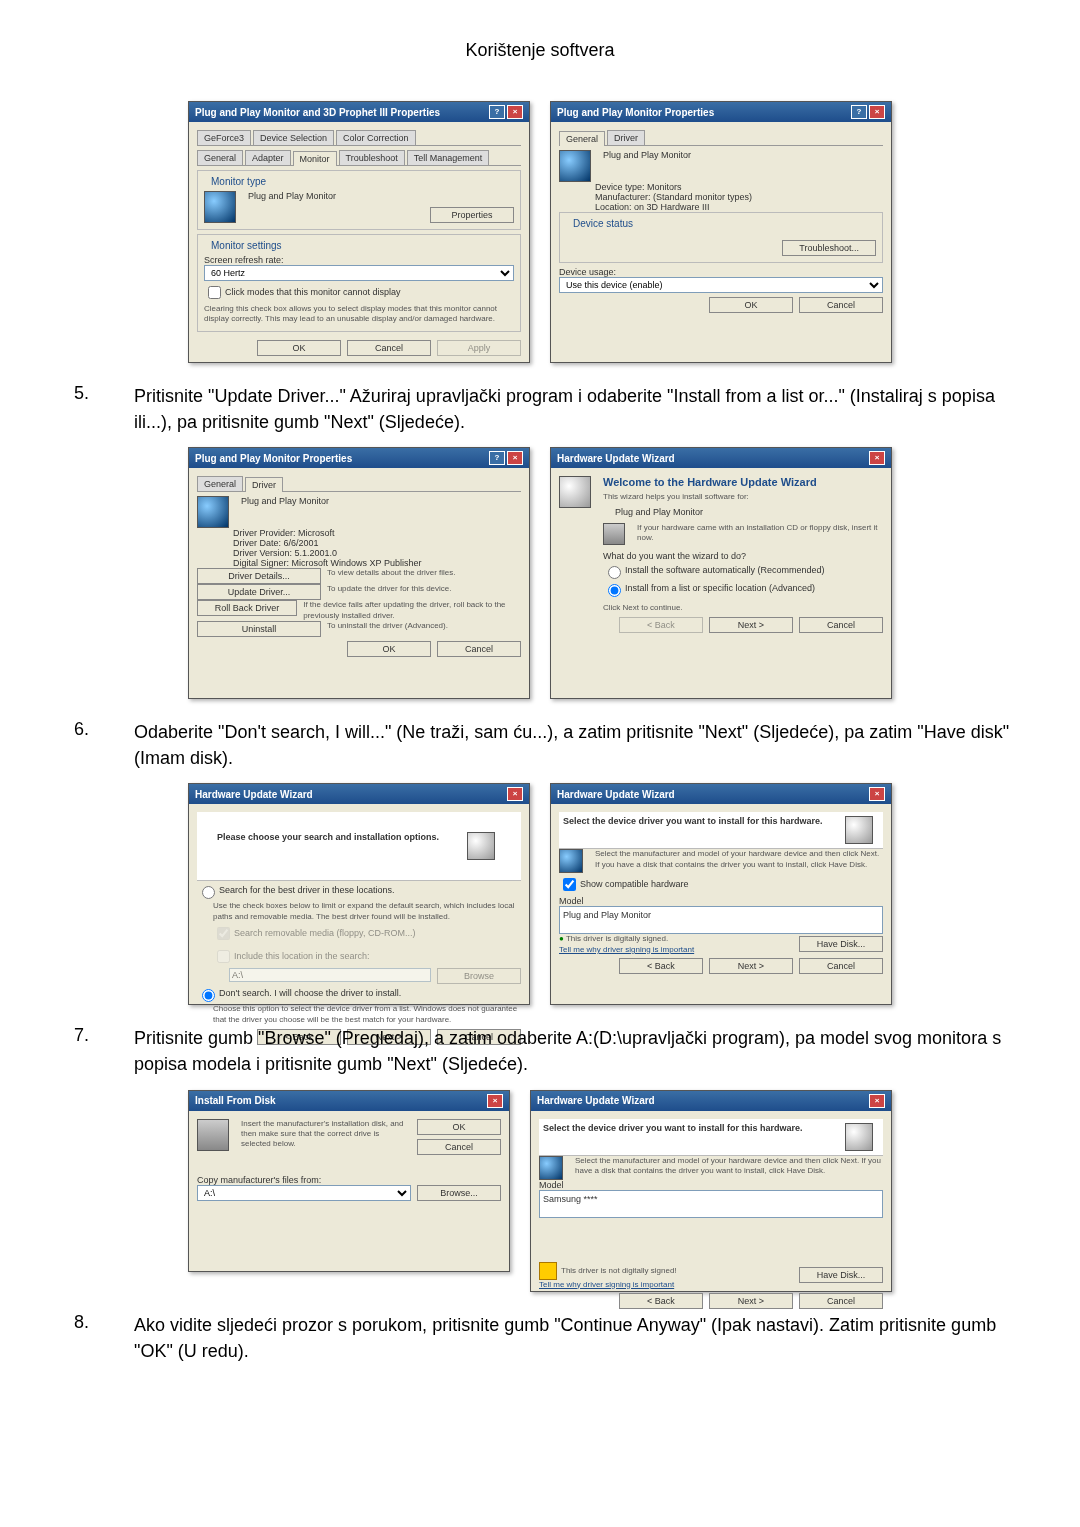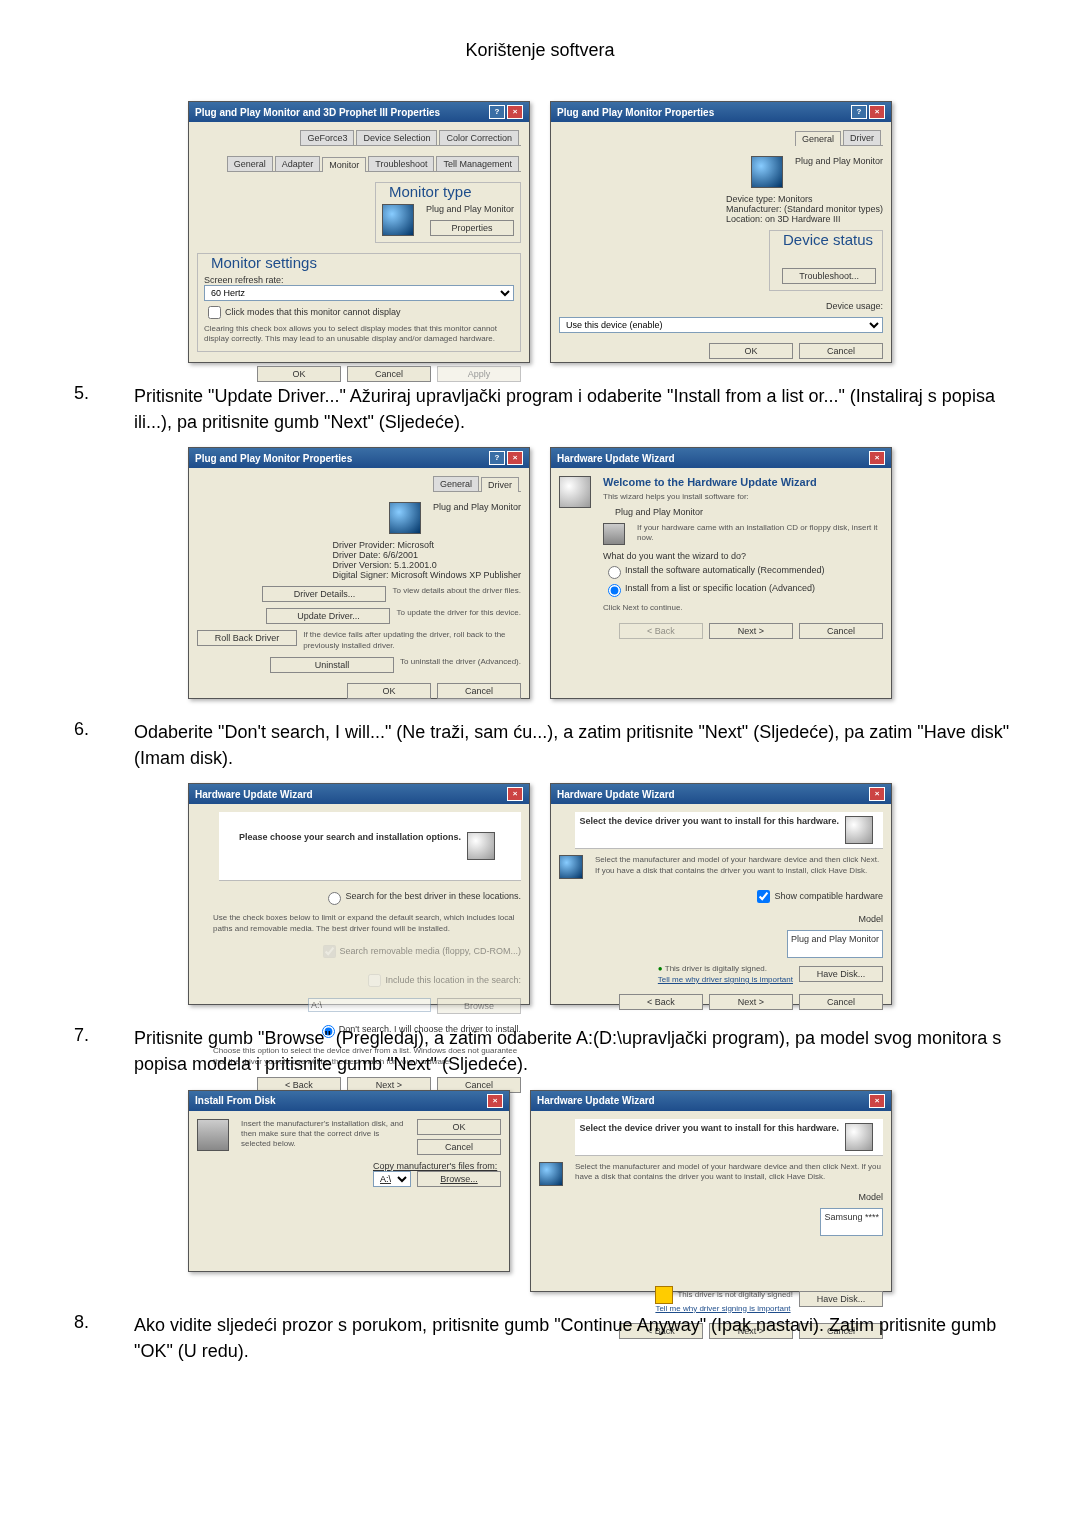--- a/index.html
+++ b/index.html
@@ -7,26 +7,26 @@
   h3.section{font-size:18px;font-weight:400;text-align:center;margin:0 0 40px 0;color:#000;}
   .step-row{display:flex;align-items:flex-start;margin-bottom:12px;}
   .num{width:60px;flex:0 0 60px;font-size:18px;text-align:left;padding-left:14px;}
   .txt{flex:1;font-size:18px;line-height:1.45;}
   .shots{display:flex;justify-content:center;gap:20px;margin:10px 0 20px 0;}
   .dlg{background:#ece9d8;border:1px solid #555;box-shadow:2px 2px 4px rgba(0,0,0,.3);font-size:9px;color:#333;display:flex;flex-direction:column;}
   .titlebar{background:linear-gradient(#3a6ea5,#1e4d8b);color:#fff;font-weight:bold;padding:3px 6px;font-size:10px;display:flex;justify-content:space-between;align-items:center;}
   .titlebar .ctl{display:flex;gap:2px;}
   .titlebar .ctl span{width:14px;height:12px;background:#c44;border:1px solid #fff;font-size:8px;line-height:12px;text-align:center;}
   .titlebar .ctl span.q{background:#3a6ea5;}
-  .body{padding:8px;flex:1;display:flex;flex-direction:column;gap:6px;align-items:flex-end;}
+  .body{padding:8px;flex:1;display:flex;flex-direction:column;}
   .tabs{display:flex;border-bottom:1px solid #999;margin-bottom:4px;font-size:9px;}
   .tab{padding:2px 6px;border:1px solid #999;border-bottom:none;margin-right:2px;background:#ddd;}
   .tab.act{background:#ece9d8;position:relative;top:1px;}
   .grp{border:1px solid #bbb;padding:6px;margin-bottom:4px;}
-  .grp-title{font-size:15px;color:#1e4d8b;margin:-12px 0 4px 4px;background:#ece9d8;display:inline-block;padding:0 3px;}
+  .grp-title{font-size:10px;color:#1e4d8b;margin:-12px 0 4px 4px;background:#ece9d8;display:inline-block;padding:0 3px;}
   .btn{display:inline-block;border:1px solid #888;background:#ece9d8;padding:2px 16px;font-size:9px;min-width:50px;text-align:center;}
   .btnrow{display:flex;justify-content:flex-end;gap:6px;padding:4px 0 0 0;}
   select.fake, input.fake{border:1px solid #7f9db9;background:#fff;font-size:9px;padding:1px 2px;width:100%;box-sizing:border-box;}
   .ico{width:30px;height:30px;display:inline-block;background:radial-gradient(circle at 30% 30%,#8cf,#036);border:1px solid #555;vertical-align:top;margin-right:6px;flex:0 0 30px;}
   .ico.fd{background:linear-gradient(#ccc,#888);}
   .ico.wiz{background:radial-gradient(circle at 30% 30%,#fff,#999);}
   .row{display:flex;align-items:flex-start;gap:6px;}
   .small{font-size:8px;color:#555;line-height:1.3;}
   .link{color:#1e4d8b;text-decoration:underline;cursor:pointer;font-size:8px;}
   label.radio,label.chk{display:block;font-size:9px;margin:2px 0;}
@@ -106,21 +106,21 @@
             <span class="ico"></span>
             <div>Plug and Play Monitor</div>
           </div>
         <div style="padding-left:36px;">
           <div><span>Device type:</span> <span>Monitors</span></div>
           <div><span>Manufacturer:</span> <span>(Standard monitor types)</span></div>
           <div><span>Location:</span> <span>on 3D Hardware III</span></div>
         </div>
         <div class="grp">
           <span class="grp-title">Device status</span>
-          <div style="text-align:right;margin-top:16px;"><span class="btn">Troubleshoot...</span></div>
+          <div style="text-align:right;margin-top:7px;"><span class="btn">Troubleshoot...</span></div>
         </div>
         <div>Device usage:</div>
         <select class="fake"><option>Use this device (enable)</option></select>
         <div class="btnrow">
           <span class="btn">OK</span>
           <span class="btn">Cancel</span>
         </div>
       </div>
     </div>
   </div>
@@ -299,21 +299,21 @@
         </div>
       <div class="body">
         <div class="row">
           <span class="ico fd"></span>
           <div class="small" style="flex:1">Insert the manufacturer's installation disk, and then make sure that the correct drive is selected below.</div>
           <div style="display:flex;flex-direction:column;gap:4px;">
             <span class="btn">OK</span>
             <span class="btn">Cancel</span>
           </div>
         </div>
-        <div style="text-decoration:underline;">
+        <div style="margin-top:20px;">
           <div>Copy manufacturer's files from:</div>
           <div class="row">
             <select class="fake" style="flex:1"><option>A:\</option></select>
             <span class="btn">Browse...</span>
           </div>
         </div>
       </div>
     </div>
 
     <div class="dlg" style="width:360px;height:200px;">

